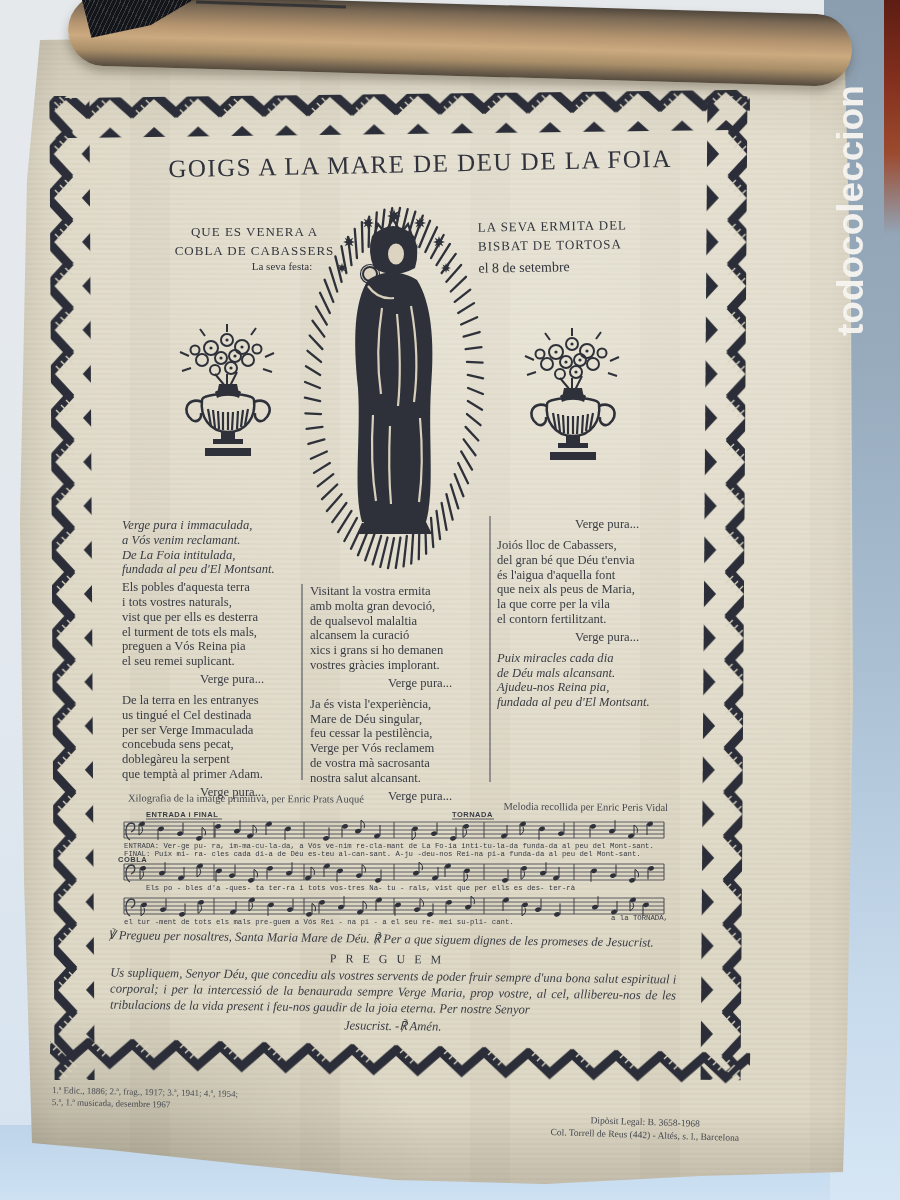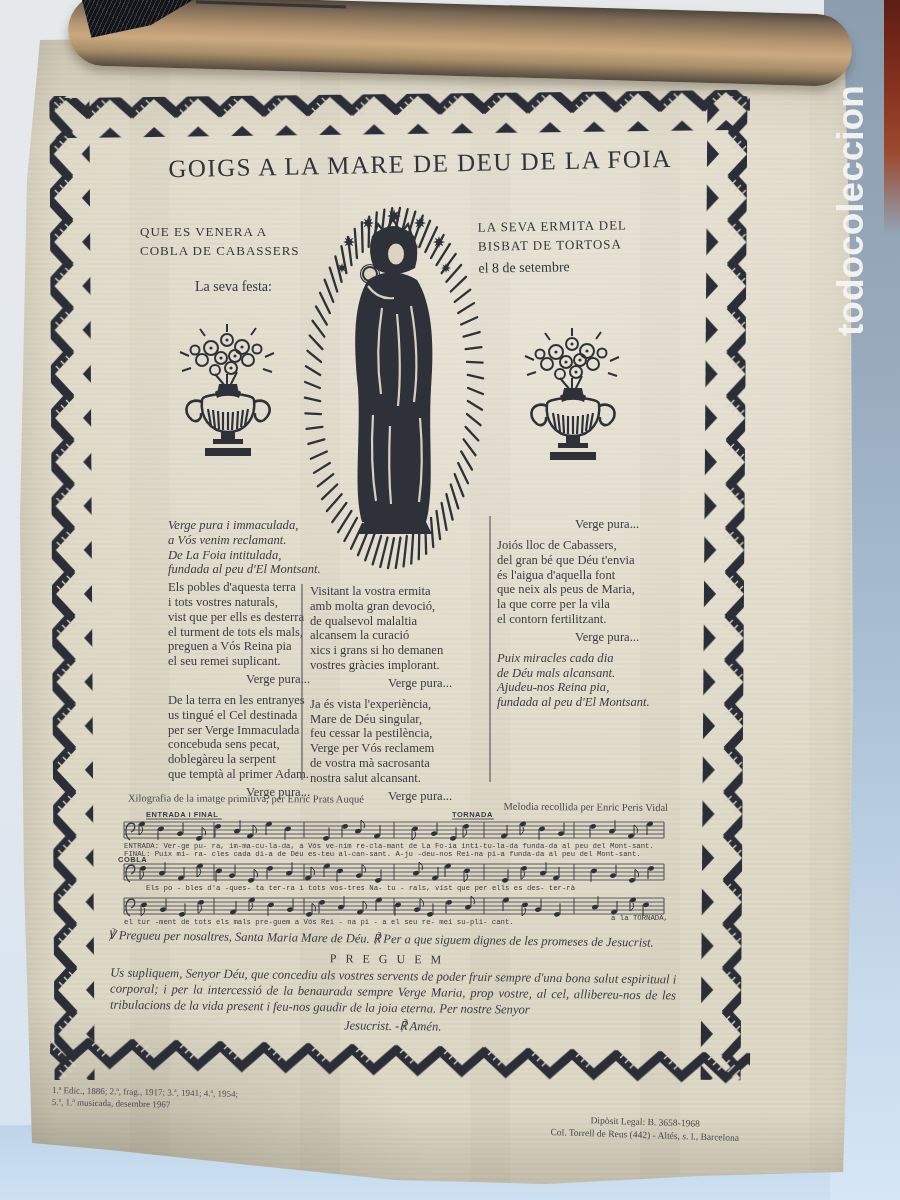--- a/index.html
+++ b/index.html
@@ -39,29 +39,29 @@
     background:repeating-linear-gradient(115deg,#141519 0 3px,#393c43 3px 4px);}
   .dark-line{left:196px;top:3px;width:150px;height:3px;background:#26282d;opacity:.75;
     transform:rotate(2deg);z-index:5;}
   
   .watermark{left:830px;top:6px;width:58px;height:330px;z-index:8;
     writing-mode:vertical-rl;transform:rotate(180deg);
     font-family:"Liberation Sans","DejaVu Sans",sans-serif;font-weight:bold;
     font-size:37px;color:#f6f4f0;letter-spacing:0px;text-align:left;opacity:.97;}
   .title{left:100px;top:150px;width:640px;text-align:center;font-size:25px;
     letter-spacing:1.5px;transform:rotate(-1.2deg);z-index:6;color:#30333d;}
-  .subL{left:140px;top:222px;width:205px;text-align:left;z-index:6;}
+  .subL{left:152px;top:222px;width:205px;text-align:center;z-index:6;}
   .subR{left:478px;top:216px;width:210px;text-align:left;transform:rotate(-0.9deg);z-index:6;}
   .caps{font-size:13px;letter-spacing:1px;color:#34373f;line-height:19px;}
-  .festa{font-size:14px;margin-top:19px;padding-left:55px;color:#34373f;}
+  .festa{font-size:11px;margin-top:0;padding-left:55px;color:#34373f;}
   .setembre{font-size:14px;margin-top:5px;color:#34373f;}
   .stanza{font-size:12.6px;line-height:14.8px;white-space:pre-line;color:#393c44;margin:0 0 3px 0;}
   .it{font-style:italic;}
   .refrain{font-size:12.6px;margin:1px 0 6px 0;padding-left:78px;color:#393c44;}
-  .col1{left:122px;top:518px;width:180px;z-index:6;margin-left:46px;}
+  .col1{left:122px;top:518px;width:180px;z-index:6;}
   .col2{left:310px;top:584px;width:175px;z-index:6;}
   .col3{left:497px;top:516px;width:180px;z-index:6;}
   .vdiv{width:1.5px;background:#50535c;opacity:.55;z-index:6;}
   .cap{font-size:10.5px;color:#44474e;z-index:6;}
   .versicle{left:108px;top:930px;width:570px;font-style:italic;font-size:12.5px;
     transform:rotate(0.8deg);z-index:6;color:#393c44;}
   .preguem{left:100px;top:952px;width:580px;text-align:center;font-size:12px;
     letter-spacing:9px;transform:rotate(0.6deg);z-index:6;color:#34373f;}
   .prayer{left:110px;top:968px;width:566px;font-style:italic;font-size:12.6px;
     line-height:16px;text-align:justify;transform:rotate(0.7deg);z-index:6;color:#393c44;}

